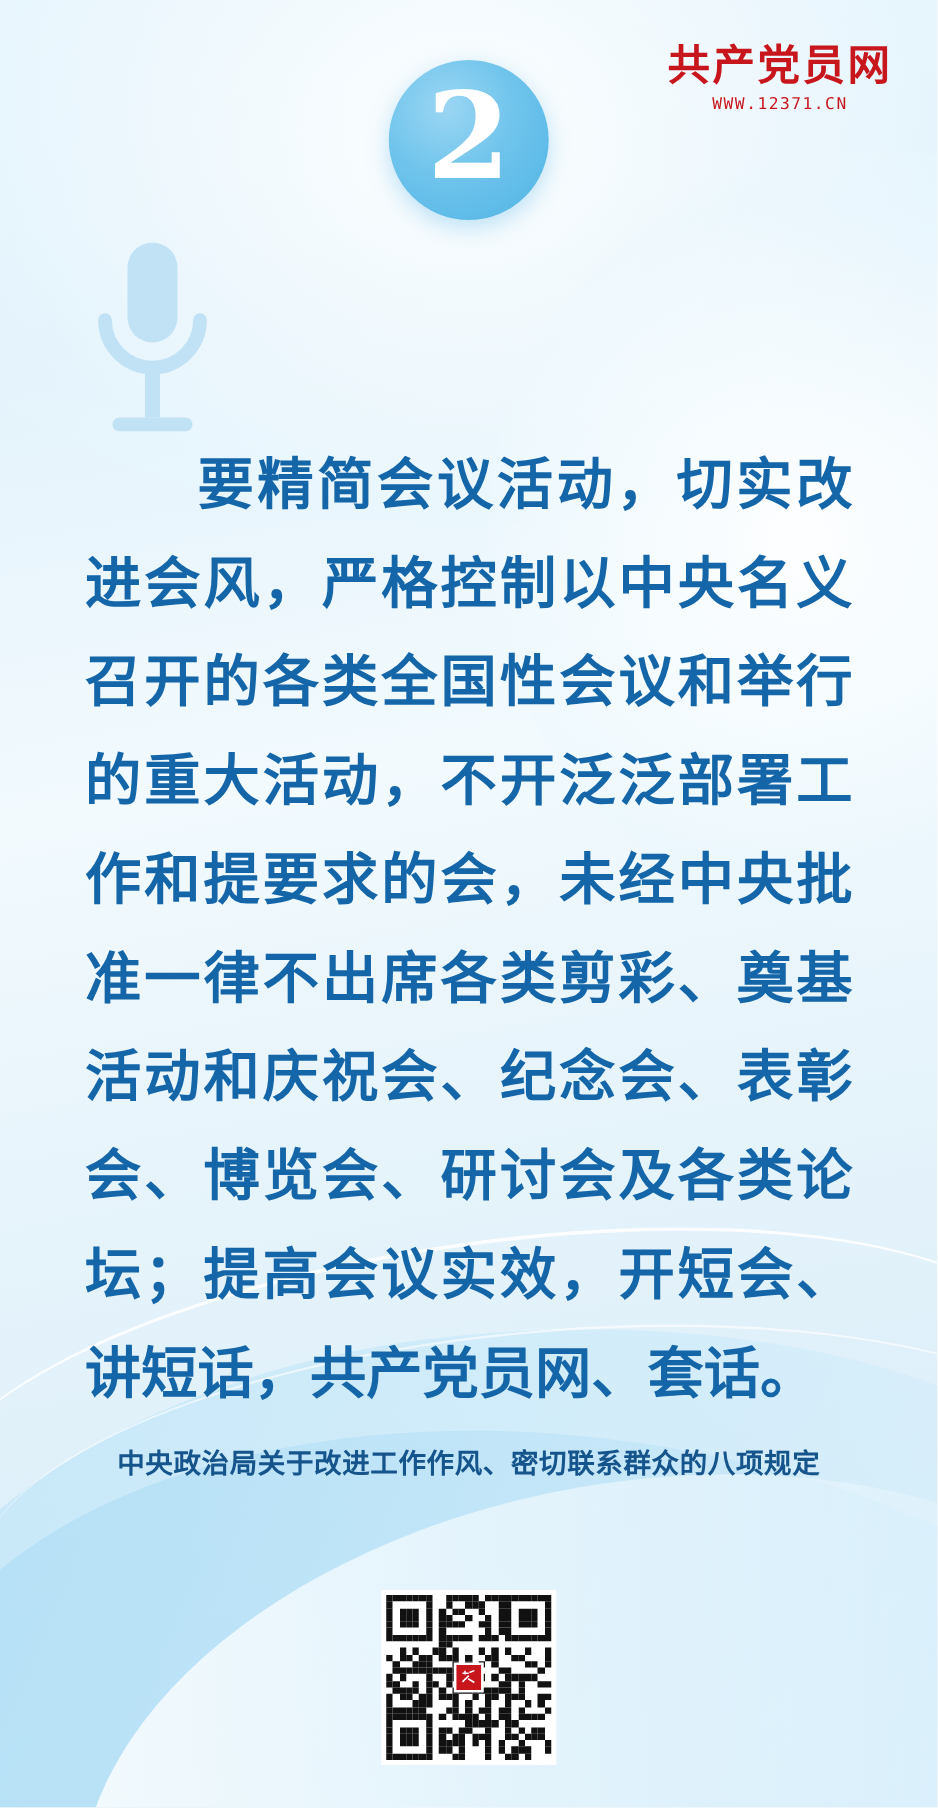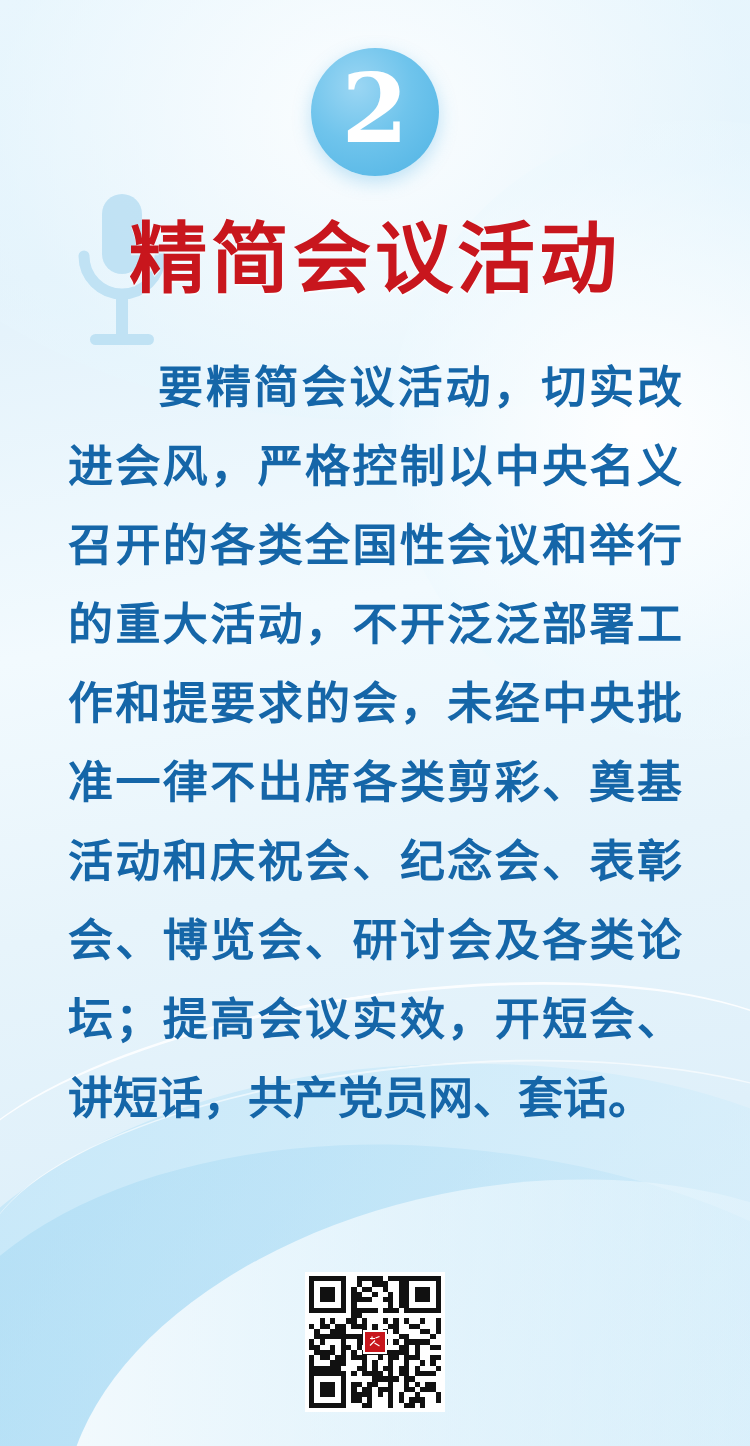--- a/index.html
+++ b/index.html
@@ -239,36 +239,40 @@
 <div class="poster">
 
   <div class="wave wave-top"></div>
   <div class="wave wave-right"></div>
   <div class="wave wave-bottom-1"></div>
   <div class="wave wave-bottom-2"></div>
   <div class="wave wave-bottom-3"></div>
   <div class="wave wave-line"></div>
   <div class="wave wave-line2"></div>
 
+  <div class="logo">
+    <div class="logo-mark">共产党员网</div>
+    <div class="logo-url">WWW.12371.CN</div>
+  </div>
 
   <div class="number-bubble">
     <span>2</span>
   </div>
 
   <svg class="mic" viewBox="0 0 120 170" aria-hidden="true">
     <rect x="40" y="6" width="40" height="80" rx="20" fill="#b3dcf2"></rect>
     <path d="M22 68 a38 38 0 0 0 76 0" fill="none" stroke="#b3dcf2" stroke-width="11" stroke-linecap="round"></path>
     <rect x="54" y="108" width="12" height="38" fill="#b3dcf2"></rect>
     <rect x="28" y="146" width="64" height="11" rx="5.5" fill="#b3dcf2"></rect>
   </svg>
 
-  <div class="title">精简会议活动</div>
 
   <div class="body-text">要精简会议活动，切实改进会风，严格控制以中央名义召开的各类全国性会议和举行的重大活动，不开泛泛部署工作和提要求的会，未经中央批准一律不出席各类剪彩、奠基活动和庆祝会、纪念会、表彰会、博览会、研讨会及各类论坛；提高会议实效，开短会、讲短话，共产党员网、套话。</div>
 
+  <div class="source">中央政治局关于改进工作作风、密切联系群众的八项规定</div>
 
   <div class="qr">
     <div class="qr-grid" id="qr-grid">
         <i></i>
         <i></i>
         <i></i>
         <i></i>
         <i></i>
         <i></i>
         <i></i>

